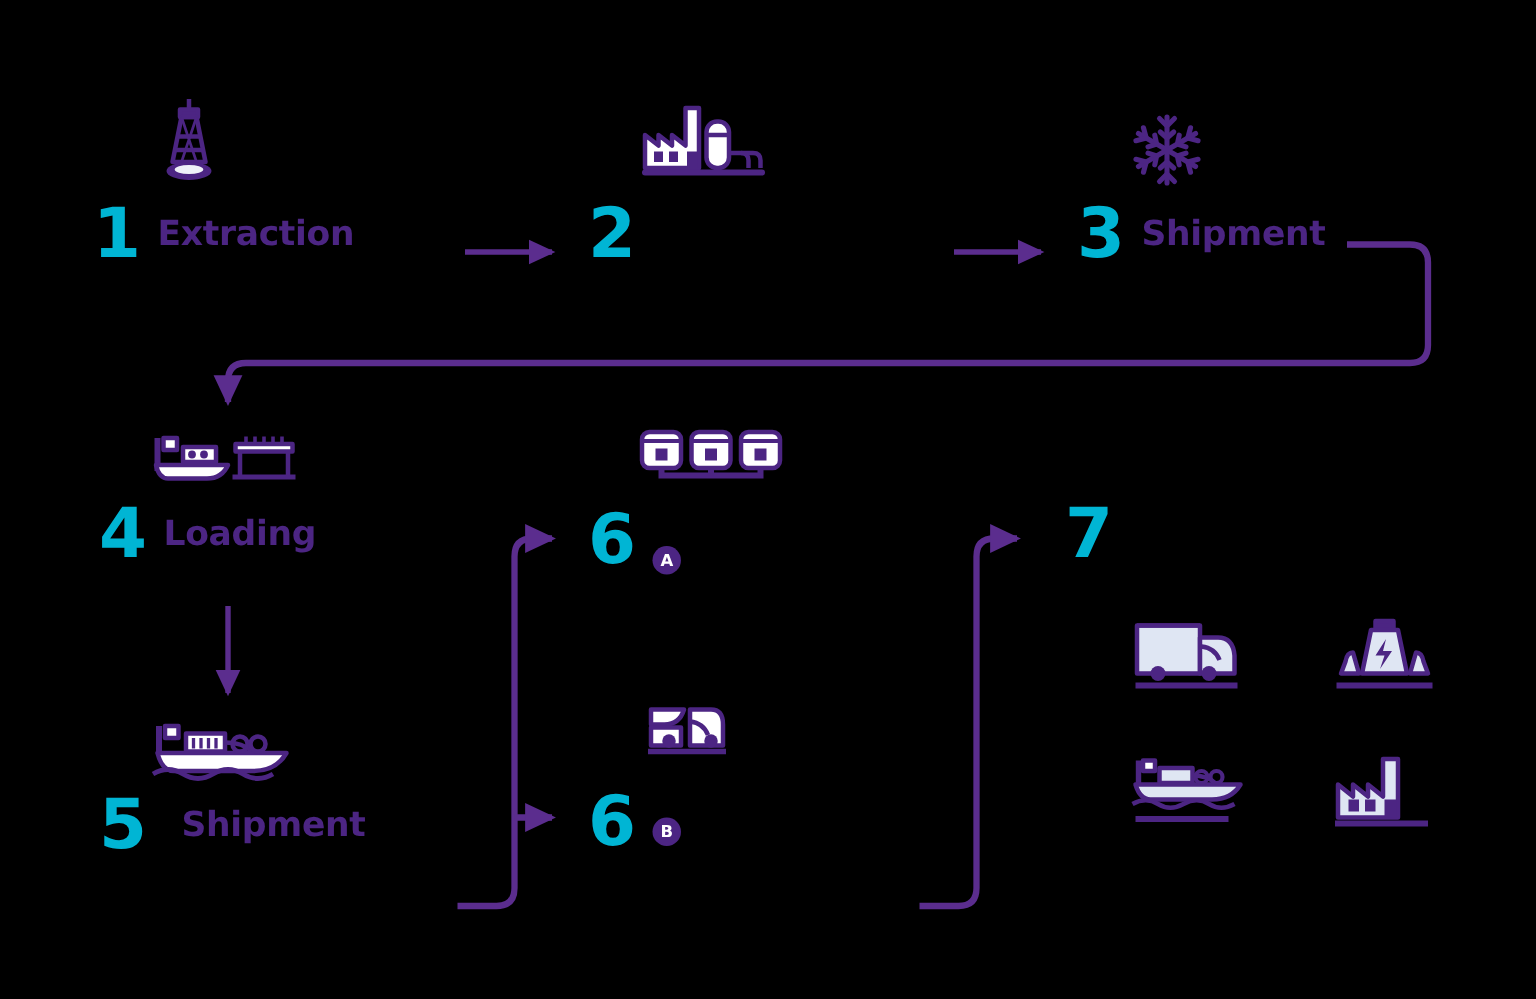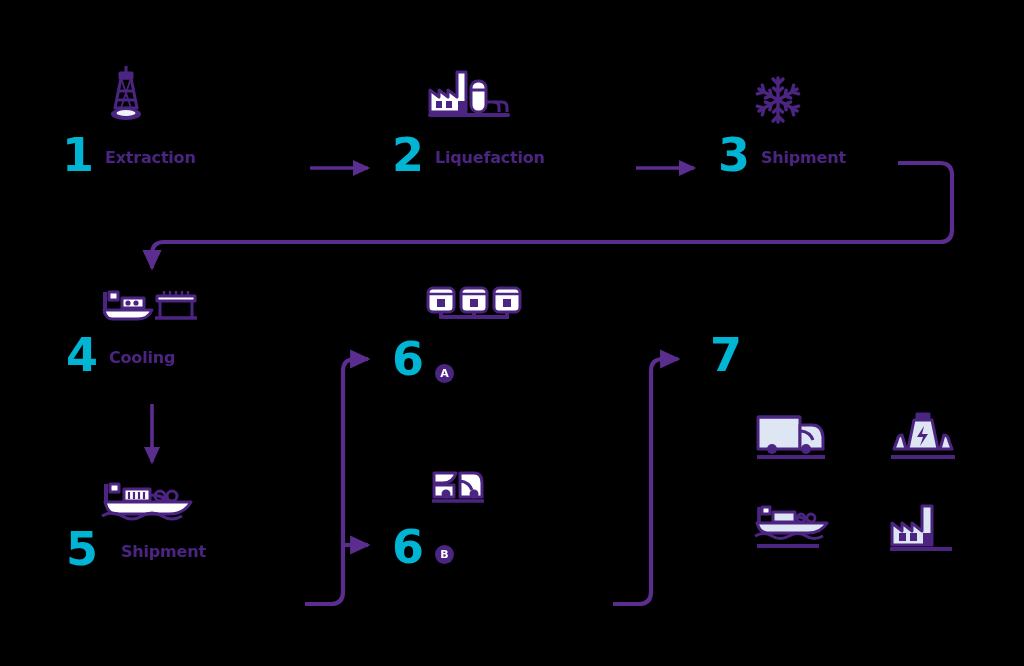--- a/index.html
+++ b/index.html
@@ -42,21 +42,21 @@
     font-family: "DejaVu Sans", "Liberation Sans", sans-serif;
     font-weight: 700;
     font-size: 46px;
     line-height: 46px;
     letter-spacing: -1px;
     color: #00b5d4;
   }
   .step-label {
     font-family: "DejaVu Sans", "Liberation Sans", sans-serif;
     font-weight: 700;
-    font-size: 16px;
+    font-size: 23px;
     line-height: 22px;
     letter-spacing: -0.2px;
     color: #4c2583;
     white-space: pre-line;
   }
   .label-wrap {
     display: flex;
     align-items: flex-start;
   }
   .badge {
@@ -145,21 +145,20 @@
         <path d="M69 38 h8 q5 0 5 5 v5"></path>
       </g>
       <rect x="11" y="37" width="6" height="7" fill="#4c2583"></rect>
       <rect x="21" y="37" width="6" height="7" fill="#4c2583"></rect>
       <rect x="33" y="37" width="7" height="11" fill="#4c2583"></rect>
       <rect x="3" y="49" width="82" height="4" rx="2" fill="#4c2583"></rect>
     </svg>
   </div>
   <div class="step-row" style="left:392px; top:132px;">
     <span class="step-num">2</span>
-    <span class="step-label" style="margin-left:12px; position:relative; top:-8px;">Liquefaction</span>
   </div>
 
   <div class="step-icon" style="left:750px; top:72px;">
     <svg width="56" height="56" viewBox="0 0 56 56" xmlns="http://www.w3.org/2000/svg">
       <g stroke="#4c2583" stroke-width="3.4" stroke-linecap="round" fill="none">
         <g>
           <path d="M28 6 V50"></path>
           <path d="M28 12 l-5 -5 M28 12 l5 -5"></path>
           <path d="M28 44 l-5 5 M28 44 l5 5"></path>
           <path d="M28 20 l-4.5 -4 M28 20 l4.5 -4"></path>
@@ -200,21 +199,21 @@
       <circle cx="28" cy="17" r="2.6" fill="#4c2583"></circle>
       <circle cx="36" cy="17" r="2.6" fill="#4c2583"></circle>
       <g stroke="#4c2583" stroke-width="2.4">
         <path d="M64 10 v-5 M70 10 v-5 M76 10 v-5 M82 10 v-5 M88 10 v-5"></path>
       </g>
       <path d="M55 32 h42" stroke="#4c2583" stroke-width="3.4"></path>
     </svg>
   </div>
   <div class="step-row" style="left:66px; top:332px;">
     <span class="step-num">4</span>
-    <span class="step-label" style="margin-left:12px; position:relative; top:-8px;">Cooling</span>
+    <span class="step-label" style="margin-left:12px; position:relative; top:-8px;">Loading</span>
   </div>
 
   <div class="step-icon" style="left:100px; top:478px;">
     <svg width="104" height="48" viewBox="0 0 104 48" xmlns="http://www.w3.org/2000/svg">
       <g stroke="#4c2583" stroke-width="3" stroke-linejoin="round" fill="none">
         <path d="M6 6 v20" stroke-width="4"></path>
         <rect x="10" y="6" width="9" height="8" fill="#ffffff"></rect>
         <path d="M24 11 h26 v12 h-26 z" fill="#ffffff"></path>
         <path d="M50 17 q12 0 18 6"></path>
         <path d="M5 24 h86 q-7 12 -22 12 H16 q-8 0 -11 -12 z" fill="#ffffff"></path>

